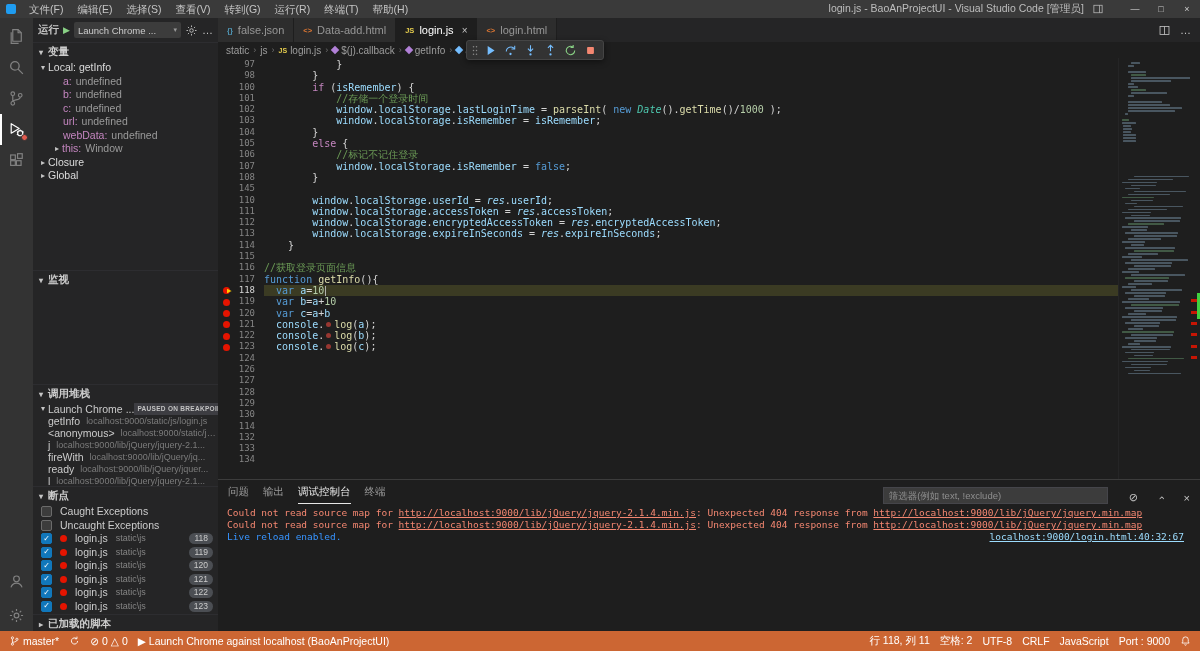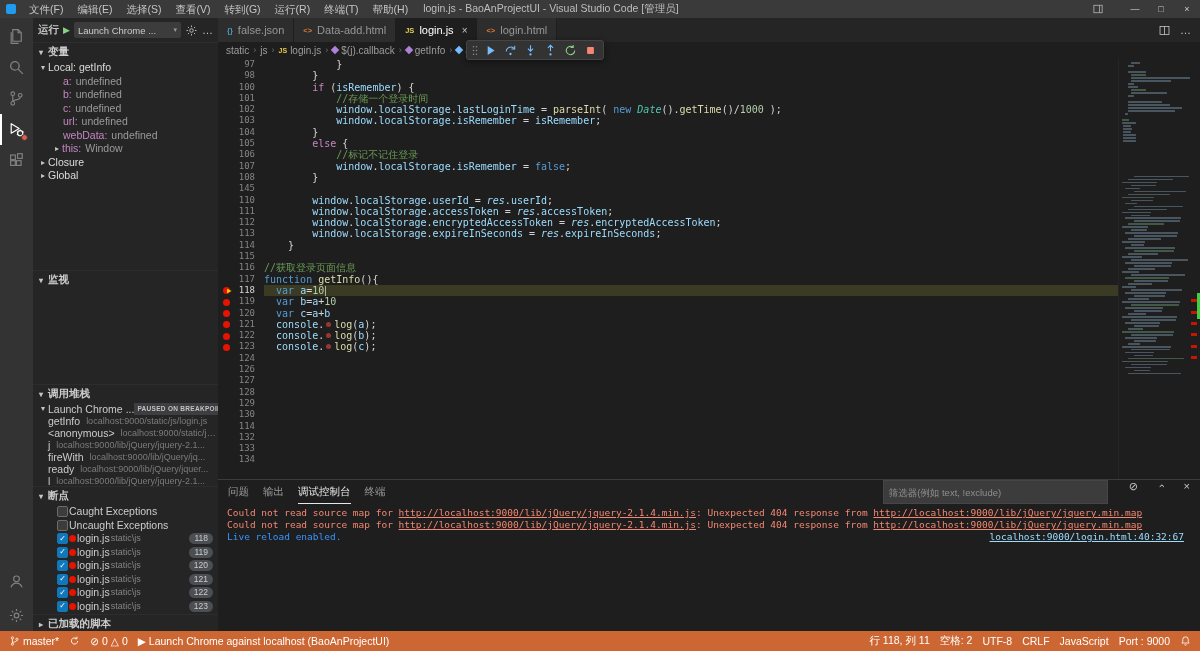--- a/index.html
+++ b/index.html
@@ -4,21 +4,21 @@
 <style>
 *{box-sizing:border-box;margin:0;padding:0}
 body{width:1200px;height:651px;overflow:hidden;background:#1e1e1e;color:#ccc;
   font-family:"Liberation Sans",sans-serif;font-size:11px}
 svg{display:block}
 
 .titlebar{height:18px;background:#3a3a3a;display:flex;align-items:center;font-size:10.5px;color:#c5c5c5}
 .logo{width:10px;height:10px;margin:0 6px;background:#1f9cf0;border-radius:2px;flex:none}
 .menubar{display:flex}
 .menu-item{padding:0 7px;line-height:18px;white-space:nowrap}
-.tb-title{flex:1;text-align:left;color:#bdbdbd;white-space:nowrap;overflow:hidden;padding:0 8px}
+.tb-title{flex:1;text-align:right;color:#bdbdbd;white-space:nowrap;overflow:hidden;padding:0 8px}
 .tb-controls{display:flex;align-items:center}
 .wc{width:26px;text-align:center;line-height:18px;font-size:9px;color:#ccc}
 .layout-ic{margin-right:4px;color:#bbb}
 
 .main{display:flex;height:613px}
 .activitybar{width:33px;background:#333333;display:flex;flex-direction:column;align-items:center;padding-top:3px;flex:none}
 .ab-icon{width:33px;height:31px;display:flex;align-items:center;justify-content:center;color:#828282;position:relative}
 .ab-icon.active{color:#fff;box-shadow:inset 2px 0 0 #fff}
 .ab-icon svg{width:17px;height:17px}
 .badge-dot{position:absolute;right:5px;bottom:4px;width:7px;height:7px;border-radius:50%;background:#e05a4e;border:1px solid #333}
@@ -41,21 +41,21 @@
 .scope-label{font-weight:normal;color:#dcdcdc}
 .vrow{padding-left:30px}
 .vrow.exp{padding-left:19px}
 .vname{color:#c586c0;margin-right:4px}
 .vval{color:#9a9a9a}
 .cs-row{height:12px;line-height:12px}
 .cs-badge{margin-left:auto;margin-right:4px;background:#3d3d42;color:#c3c3c3;font-size:6.5px;padding:1px 3px;border-radius:2px;letter-spacing:.3px;font-weight:bold}
 .cs-frame{padding-left:15px}
 .cs-name{color:#cccccc;flex:none}
 .cs-loc{color:#7c7c7c;font-size:9px;margin-left:6px;overflow:hidden;text-overflow:ellipsis}
-.bp-row{gap:1px;padding-left:24px}
+.bp-row{gap:8px;padding-left:8px}
 .cb{width:11px;height:11px;border:1px solid #6b6b6b;background:#3c3c3c;border-radius:2px;flex:none;display:flex;align-items:center;justify-content:center;font-size:8px;color:#fff;line-height:1}
 .cb.checked{background:#1177bb;border-color:#1177bb}
 .bp-dot{width:7px;height:7px;border-radius:50%;background:#e51400;flex:none}
 .bp-file{color:#cccccc}
 .bp-path{color:#848484;font-size:9px}
 .bp-line{margin-left:auto;margin-right:5px;background:#4b4e53;border-radius:7px;padding:0 5px;font-size:8.5px;color:#ccc;height:11px;line-height:11px}
 
 .editor-col{flex:1;display:flex;flex-direction:column;position:relative;min-width:0;background:#1e1e1e}
 .tabbar{height:24px;background:#252526;display:flex;flex:none}
 .tabs{display:flex}
@@ -93,25 +93,25 @@
 .mm-line.mm-c{background:#55795a}
 .ruler{width:10px;flex:none;position:relative}
 .or-bp{position:absolute;left:1px;width:6px;height:3px;background:#e51400;opacity:.85}
 .or-cur{position:absolute;right:0;width:3px;background:#3fd13f;height:26px}
 .debug-toolbar{position:absolute;top:22px;left:248px;height:20px;background:#333333;border:1px solid #454545;border-radius:3px;display:flex;align-items:center;padding:0 3px;gap:1px;box-shadow:0 2px 6px rgba(0,0,0,.45);z-index:20}
 .dt-btn{width:19px;height:18px;display:flex;align-items:center;justify-content:center}
 .dt-btn svg{width:13px;height:13px}
 .dt-drag{width:10px;display:flex;align-items:center;justify-content:center}
 
 .panel{height:152px;flex:none;border-top:1px solid #3c3c3c;display:flex;flex-direction:column;background:#1e1e1e}
-.panel-header{height:24px;flex:none;display:flex;align-items:flex-start;padding:0 10px;gap:14px}
+.panel-header{height:24px;flex:none;display:flex;align-items:flex-end;padding:0 10px;gap:14px}
 .ptab{font-size:10.5px;color:#9a9a9a;height:24px;line-height:23px;white-space:nowrap}
 .ptab.active{color:#e7e7e7;border-bottom:1px solid #e7e7e7}
 .panel-spacer{flex:1}
-.pfilter{width:225px;height:24px;background:#3c3c3c;border:1px solid #45454a;color:#ccc;font-size:9.5px;padding:0 5px;font-family:"Liberation Sans",sans-serif;outline:none}
+.pfilter{width:225px;height:17px;background:#3c3c3c;border:1px solid #45454a;color:#ccc;font-size:9.5px;padding:0 5px;font-family:"Liberation Sans",sans-serif;outline:none}
 .pfilter::placeholder{color:#8f8f8f}
 .picon{color:#c5c5c5;font-size:11px;margin-left:7px}
 .picon.rot{display:inline-block;transform:rotate(-90deg)}
 .panel-content{flex:1;overflow:hidden;font-family:"DejaVu Sans Mono",monospace;font-size:9.5px;padding:3px 16px 0 9px}
 .con-line{display:flex;line-height:12px;white-space:pre-wrap}
 .con-seg{min-width:0}
 .con-err{color:#f48771}
 .con-err-link{color:#f48771;text-decoration:underline}
 .con-info{color:#3794ff}
 .con-src{margin-left:auto;color:#9cdcfe;text-decoration:underline;padding-left:12px;flex:none}

